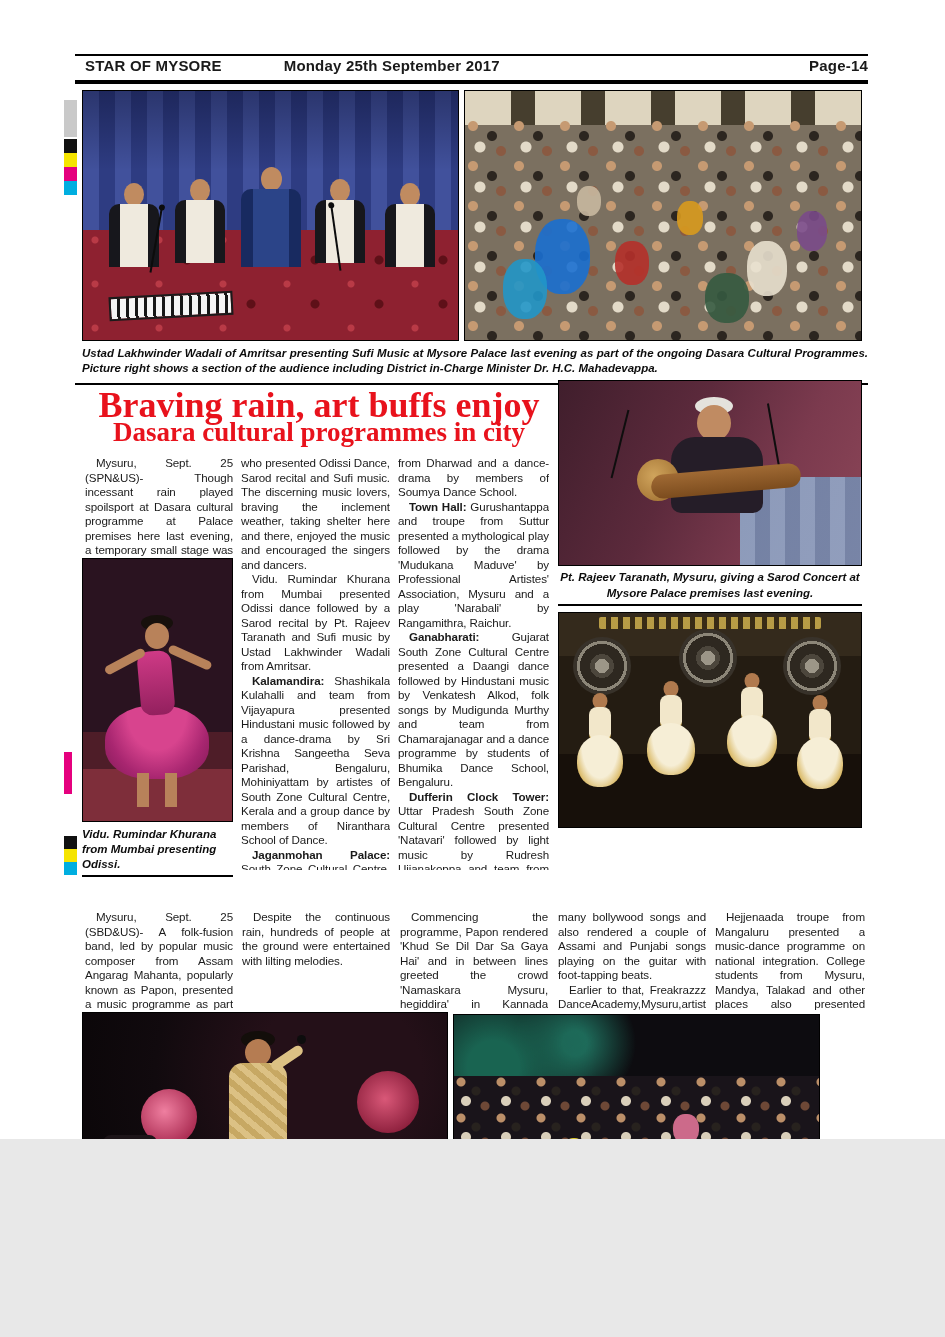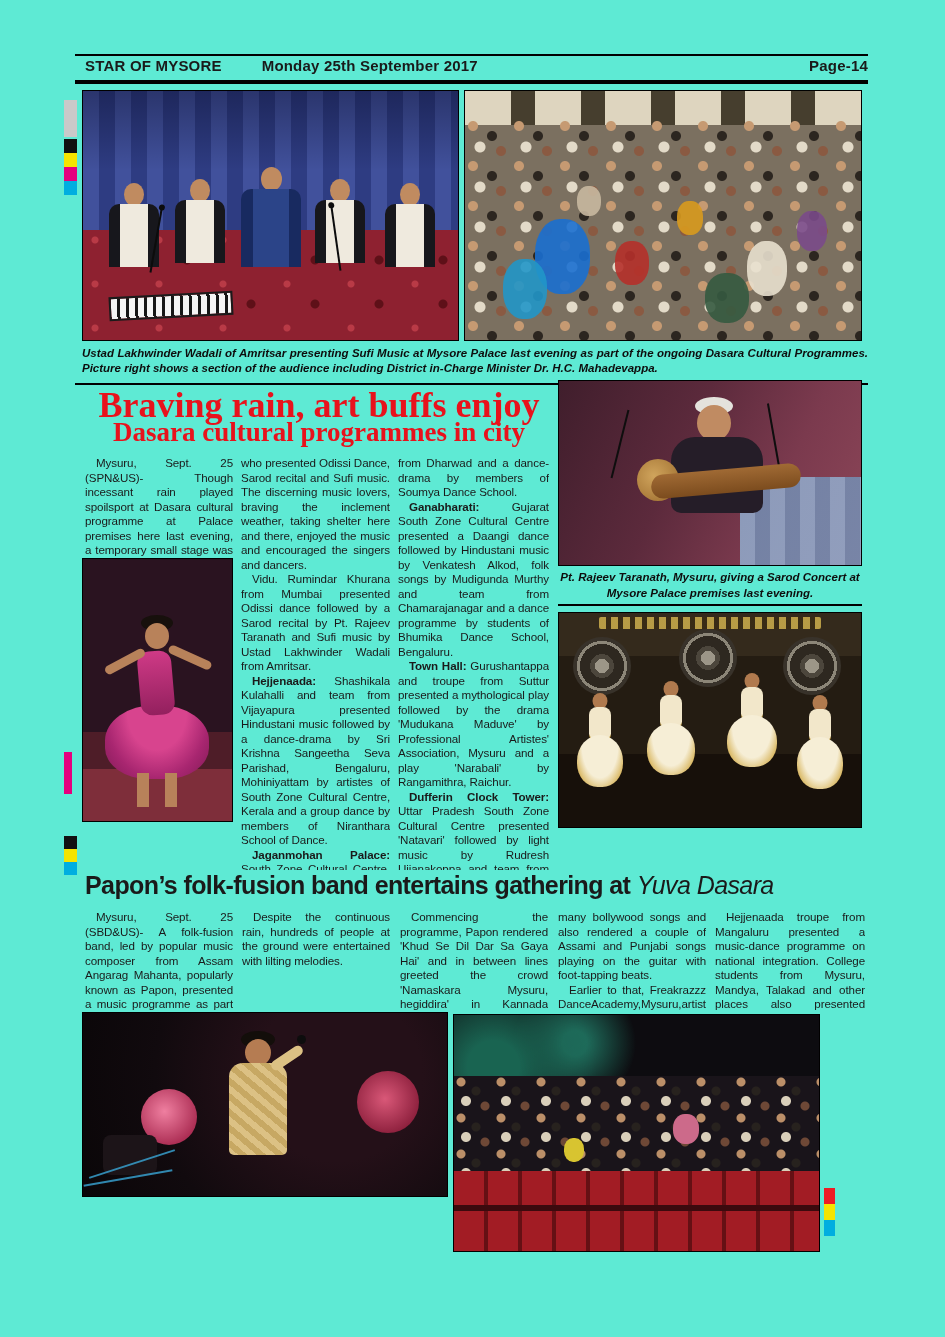--- a/index.html
+++ b/index.html
@@ -1,23 +1,23 @@
 <!DOCTYPE html>
 <html><head>
 <meta charset="utf-8">
 <style>
   html,body{margin:0;padding:0;background:#e8e8e8}
-  .page{position:relative;width:945px;height:1337px;background:#5eead4;overflow:hidden;
+  .page{position:relative;width:945px;height:1139px;background:#ffffff;overflow:hidden;
         font-family:"Liberation Sans",sans-serif;color:#1a1a1a}
   .hr{position:absolute;background:#000}
 
   
   .hdr{position:absolute;left:85px;top:57px;width:783px;display:flex;align-items:baseline;
        font-weight:bold;font-size:15px;letter-spacing:.2px}
-  .hdr .date{margin-left:40px}
+  .hdr .date{margin-left:62px}
   .hdr .pageno{margin-left:auto}
 
   
   .ph{position:absolute;border:1px solid #000;box-sizing:border-box;overflow:hidden;background:#222}
   .ph *{position:absolute}
 
   
   .cap{position:absolute;font-weight:bold;font-style:italic;font-size:11.5px;line-height:15px;color:#0d0d0d}
   .cap.just{text-align:justify}
   .cap.center{text-align:center;line-height:16px}
@@ -256,40 +256,41 @@
 
   <div class="a1h1" style="color: rgb(232, 18, 28);">Braving rain, art buffs enjoy</div>
   <div class="a1h2" style="color: rgb(232, 18, 28);">Dasara cultural programmes in city</div>
 
   <div class="col a1c1">
       <p>Mysuru, Sept. 25 (SPN&amp;US)- Though incessant rain played spoilsport at Dasara cultural programme at Palace premises here last evening, a temporary small stage was created near Anebagilu for the performers</p>
     </div>
   <div class="col a1c2">
       <p class="noindent">who presented Odissi Dance, Sarod recital and Sufi music. The discerning music lovers, braving the inclement weather, taking shelter here and there, enjoyed the music and encouraged the singers and dancers.</p>
       <p>Vidu. Rumindar Khurana from Mumbai presented Odissi dance followed by a Sarod recital by Pt. Rajeev Taranath and Sufi music by Ustad Lakhwinder Wadali from Amritsar.</p>
-      <p><b>Hejjenaada: </b>Shashikala Kulahalli and team from Vijayapura presented Hindustani music followed by a dance-drama by Sri Krishna Sangeetha Seva Parishad, Bengaluru, Mohiniyattam by artistes of South Zone Cultural Centre, Kerala and a group dance by members of Niranthara School of Dance.</p>
+      <p><b>Kalamandira: </b>Shashikala Kulahalli and team from Vijayapura presented Hindustani music followed by a dance-drama by Sri Krishna Sangeetha Seva Parishad, Bengaluru, Mohiniyattam by artistes of South Zone Cultural Centre, Kerala and a group dance by members of Niranthara School of Dance.</p>
       <p><b>Jaganmohan Palace: </b>South Zone Cultural Centre, Kerala, presented Martial Arts followed by Bhavani and team presenting Karnatak classical music, Kathak by Vijetha Vernekar</p>
     </div>
   <div class="col a1c3">
       <p class="noindent">from Dharwad and a dance-drama by members of Soumya Dance School.</p>
+      <p><b>Town Hall: </b>Gurushantappa and troupe from Suttur presented a mythological play followed by the drama 'Mudukana Maduve' by Professional Artistes' Association, Mysuru and a play 'Narabali' by Rangamithra, Raichur.</p>
       <p><b>Ganabharati: </b>Gujarat South Zone Cultural Centre presented a Daangi dance followed by Hindustani music by Venkatesh Alkod, folk songs by Mudigunda Murthy and team from Chamarajanagar and a dance programme by students of Bhumika Dance School, Bengaluru.</p>
-      <p><b>Town Hall: </b>Gurushantappa and troupe from Suttur presented a mythological play followed by the drama 'Mudukana Maduve' by Professional Artistes' Association, Mysuru and a play 'Narabali' by Rangamithra, Raichur.</p>
       <p><b>Dufferin Clock Tower: </b>Uttar Pradesh South Zone Cultural Centre presented 'Natavari' followed by light music by Rudresh Ujjanakoppa and team from Koppala, revolutionary songs by Gramaranga, Pandavapura and folk songs by Maridevaru and team, Bengaluru.</p>
     </div>
 
   <div class="ph ph-odissi">
     <div class="od-bg"></div>
     <div class="od-skirt"></div>
     <div class="od-legs"></div>
     <div class="od-torso"></div>
     <div class="od-arm-l"></div>
     <div class="od-arm-r"></div>
     <div class="od-hair"></div>
     <div class="od-head"></div>
   </div>
+  <div class="cap rule" style="left:82px;top:827px;width:151px">Vidu. Rumindar Khurana from Mumbai presenting Odissi.</div>
 
   <div class="ph ph-sarod">
     <div class="sa-bg"></div>
     <div class="sa-chairs"></div>
     <div class="sa-mic1"></div>
     <div class="sa-mic2"></div>
     <div class="sa-hair"></div>
     <div class="sa-head"></div>
     <div class="sa-torso"></div>
     <div class="sa-res"></div>
@@ -318,23 +319,20 @@
         <div class="t"></div>
         <div class="s"></div>
       </div>
     <div class="dan d4">
         <div class="h"></div>
         <div class="t"></div>
         <div class="s"></div>
       </div>
   </div>
 
-  <div class="a2h">
-    <span>Papon’s folk-fusion band entertains gathering at </span><span class="it">Yuva Dasara</span>
-  </div>
 
   <div class="col a2c1">
       <p>Mysuru, Sept. 25 (SBD&amp;US)- A folk-fusion band, led by popular music composer from Assam Angarag Mahanta, popularly known as Papon, presented a music programme as part of Yuva Dasara at Maharaja's Col-</p>
     </div>
   <div class="col a2c2">
       <p>Despite the continuous rain, hundreds of people at the ground were entertained with lilting melodies.</p>
     </div>
   <div class="col a2c3">
       <p>Commencing the programme, Papon rendered 'Khud Se Dil Dar Sa Gaya Hai' and in between lines greeted the crowd 'Namaskara Mysuru, hegiddira' in Kannada inviting a thunderous applause. Later he sang</p>
     </div>

